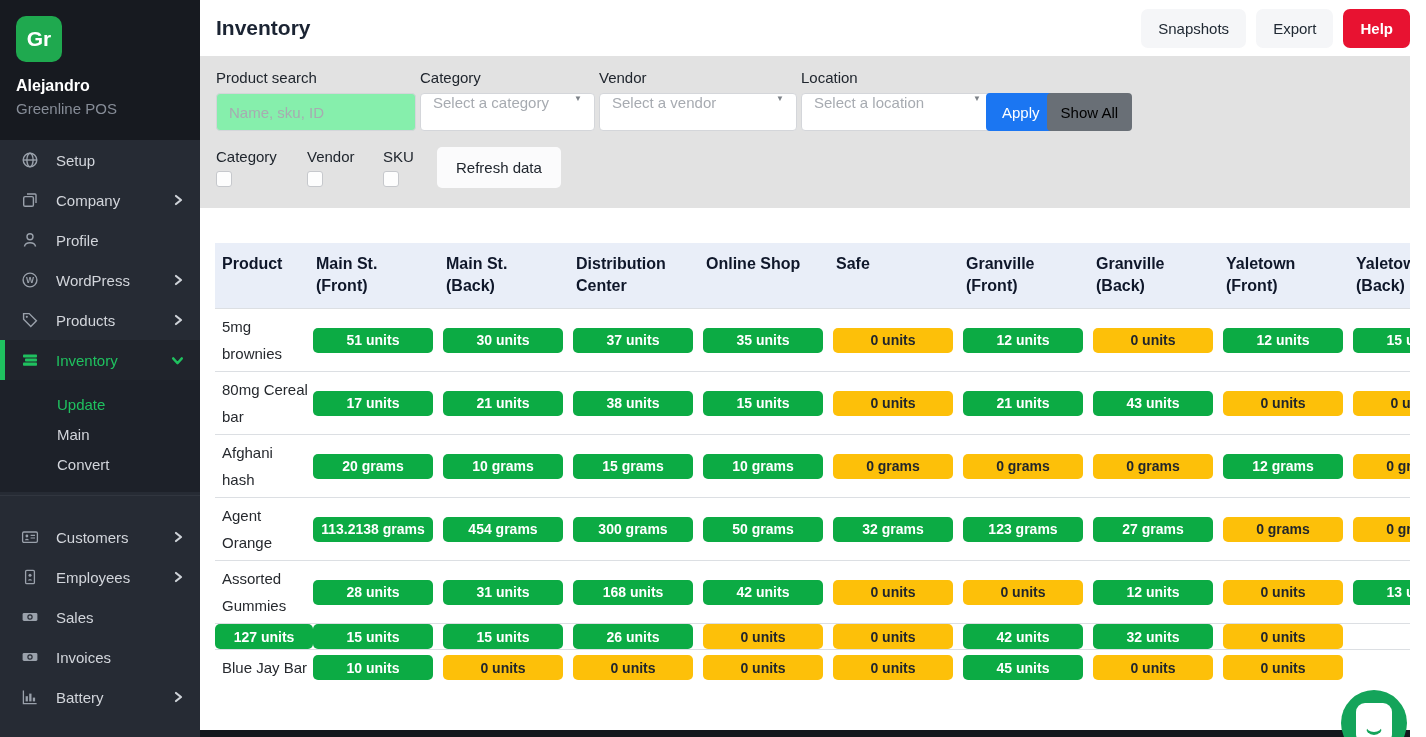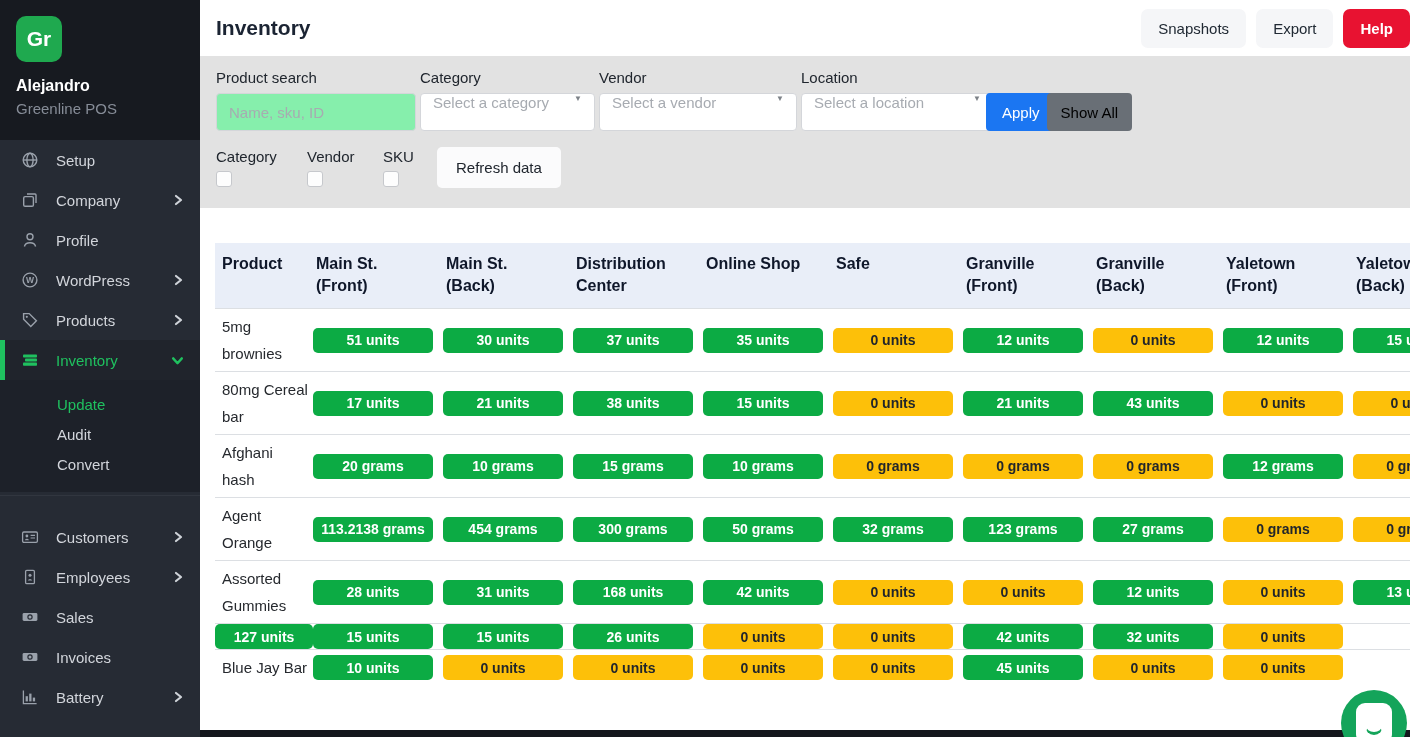--- a/index.html
+++ b/index.html
@@ -168,21 +168,21 @@
           <span class="mlabel">Inventory</span>
           <span class="mchev">
             <svg width="13" height="13" viewBox="0 0 12 12" fill="none" stroke="currentColor" stroke-width="2.2" stroke-linecap="round" stroke-linejoin="round">
               <path d="M2 4l4 4.5L10 4"></path>
             </svg>
           </span>
         </div>
       </nav>
     <div id="inventory-submenu" class="submenu">
         <div class="submenu-item active">Update</div>
-        <div class="submenu-item">Audit</div>
+        <div class="submenu-item">Main</div>
         <div class="submenu-item">Convert</div>
       </div>
     <nav id="menu-bottom" class="menu-secondary">
         <div class="menu-item">
           <span class="micon">
             <svg width="18" height="18" viewBox="0 0 18 18" fill="none" stroke="currentColor" stroke-width="1.3">
               <rect x="1.6" y="4" width="14.8" height="10.4" rx="1.3"></rect>
               <circle cx="5.9" cy="8" r="1.4" fill="currentColor" stroke="none"></circle>
               <path d="M3.9 12.2a2.1 2.1 0 0 1 4 0" fill="currentColor" stroke="none"></path>
               <path d="M9.6 7.4h4.4M9.6 10h4.4" stroke-width="1.1"></path>

